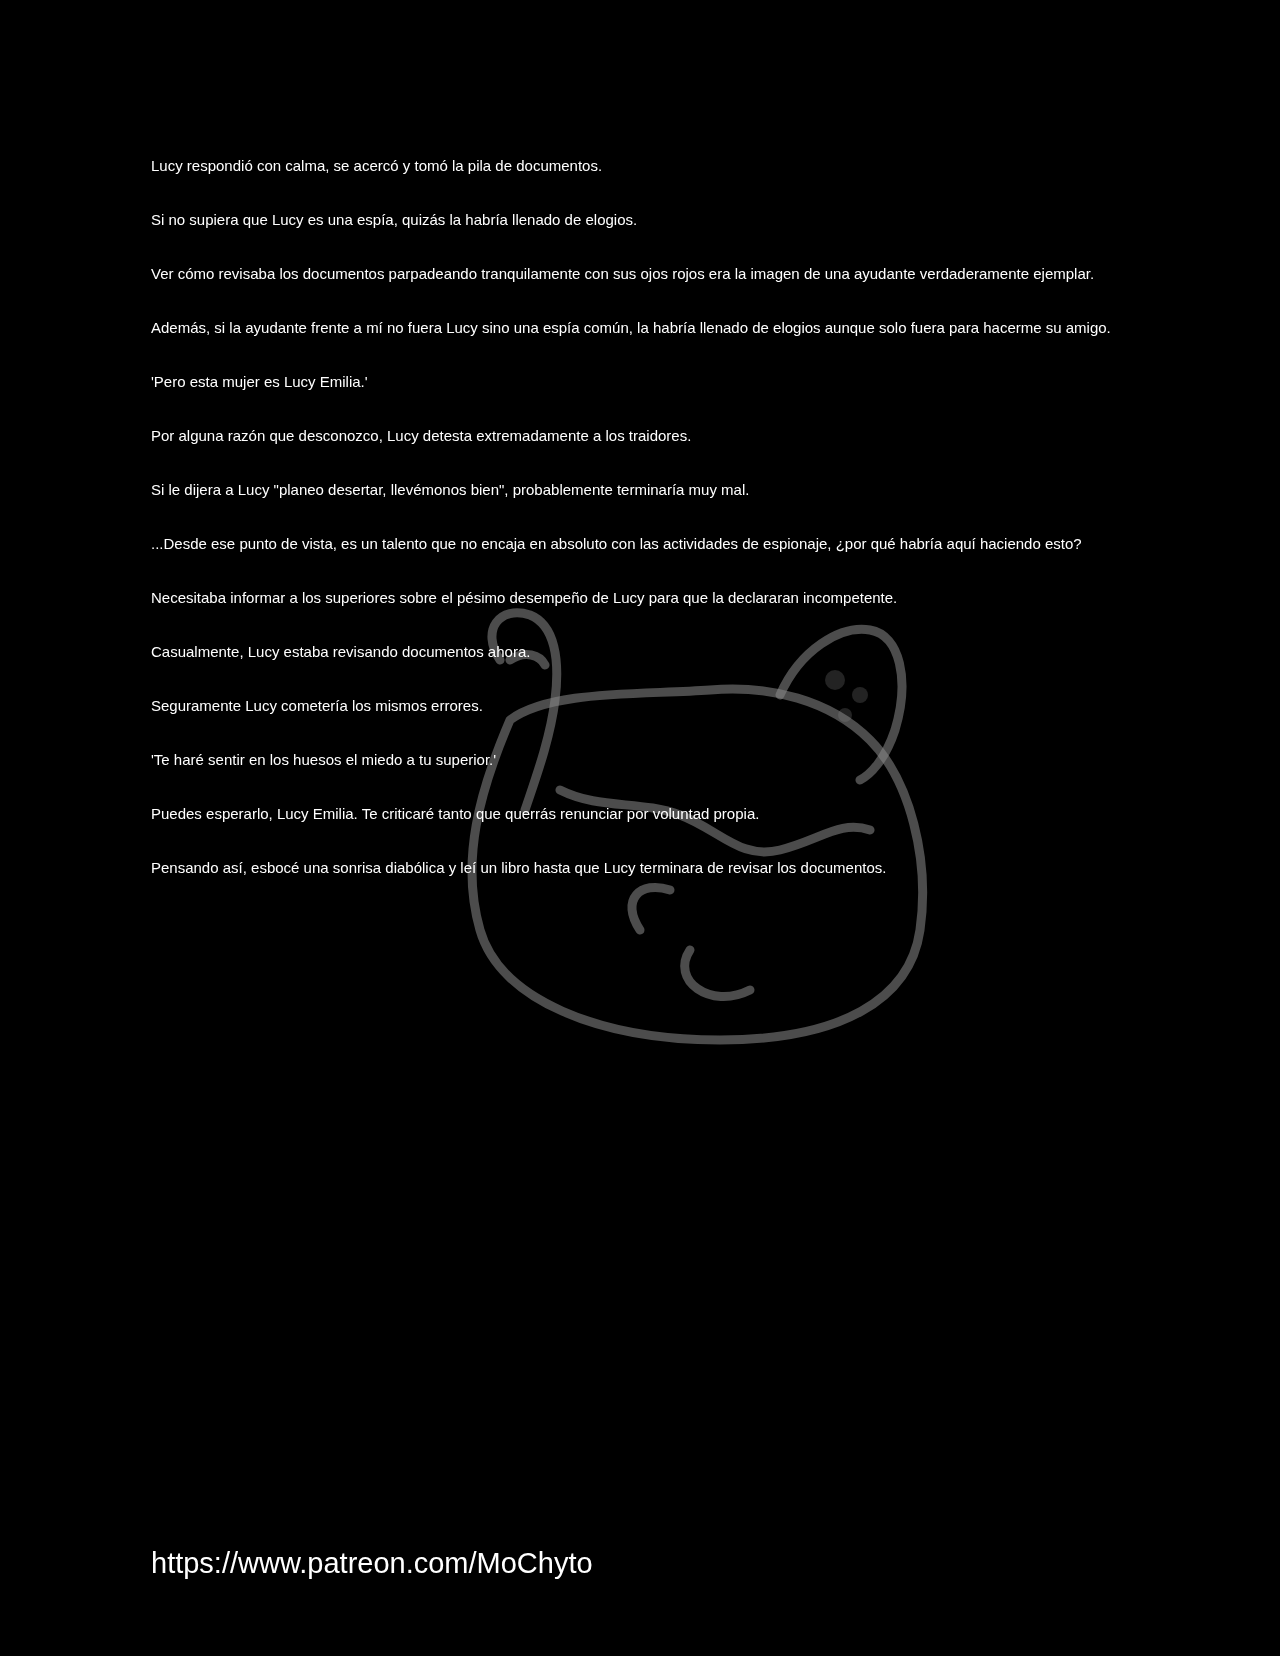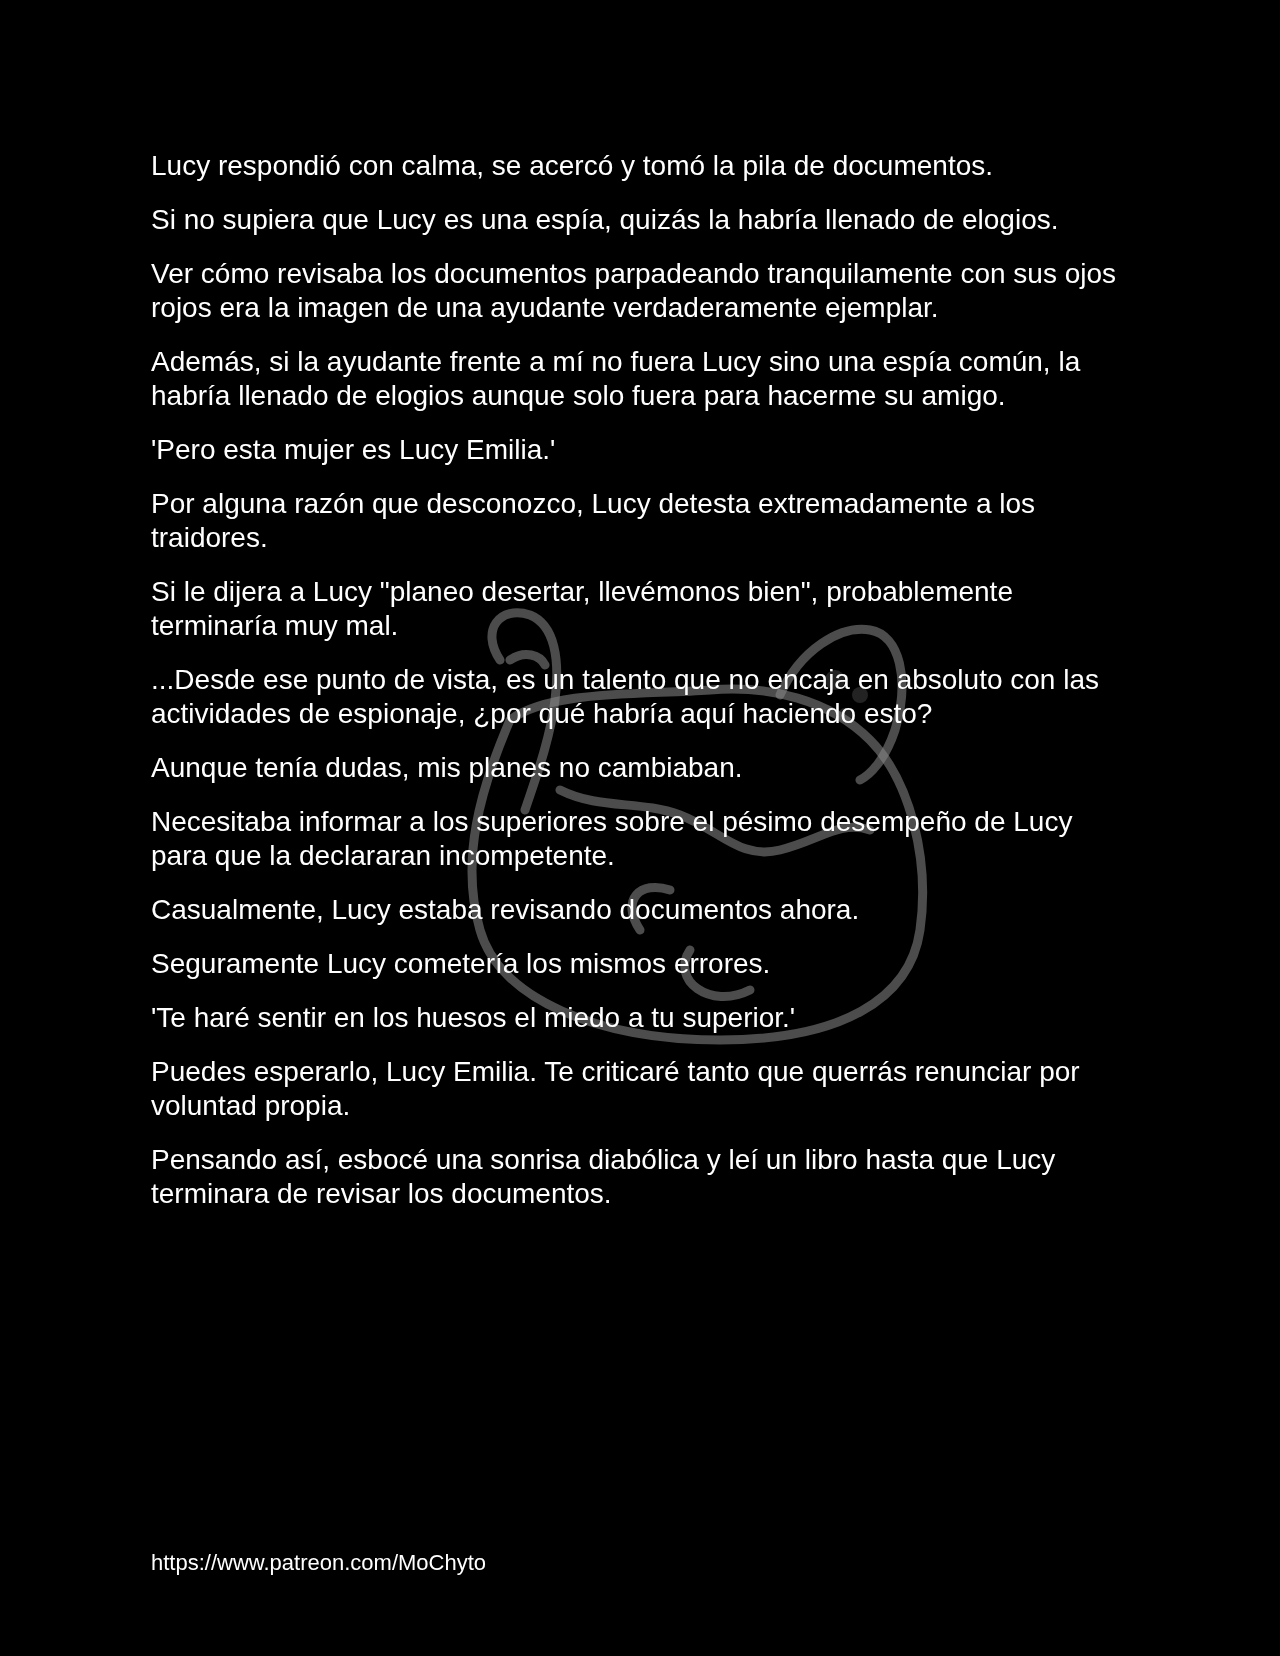--- a/index.html
+++ b/index.html
@@ -26,30 +26,30 @@
     }
     .content {
       position: absolute;
       left: 151px;
       top: 149px;
       width: 985px;
       z-index: 1;
     }
     .content p {
       margin: 0 0 20px 0;
-      font-size: 28px;
+      font-size: 15px;
       line-height: 34px;
       color: #ffffff;
       letter-spacing: 0;
     }
     .footer-link {
       position: absolute;
       left: 151px;
       top: 1547px;
-      font-size: 22px;
+      font-size: 29px;
       line-height: 32px;
       color: #ffffff;
       text-decoration: none;
       z-index: 1;
     }
   </style>
 </head>
 <body>
 
 <svg class="watermark" viewBox="0 0 520 460" xmlns="http://www.w3.org/2000/svg">
@@ -76,21 +76,20 @@
 
 <main class="content">
   <p>Lucy respondió con calma, se acercó y tomó la pila de documentos.</p>
   <p>Si no supiera que Lucy es una espía, quizás la habría llenado de elogios.</p>
   <p>Ver cómo revisaba los documentos parpadeando tranquilamente con sus ojos rojos era la imagen de una ayudante verdaderamente ejemplar.</p>
   <p>Además, si la ayudante frente a mí no fuera Lucy sino una espía común, la habría llenado de elogios aunque solo fuera para hacerme su amigo.</p>
   <p>'Pero esta mujer es Lucy Emilia.'</p>
   <p>Por alguna razón que desconozco, Lucy detesta extremadamente a los traidores.</p>
   <p>Si le dijera a Lucy "planeo desertar, llevémonos bien", probablemente terminaría muy mal.</p>
   <p>...Desde ese punto de vista, es un talento que no encaja en absoluto con las actividades de espionaje, ¿por qué habría aquí haciendo esto?</p>
-  <p>Aunque tenía dudas, mis planes no cambiaban.</p>
   <p>Necesitaba informar a los superiores sobre el pésimo desempeño de Lucy para que la declararan incompetente.</p>
   <p>Casualmente, Lucy estaba revisando documentos ahora.</p>
   <p>Seguramente Lucy cometería los mismos errores.</p>
   <p>'Te haré sentir en los huesos el miedo a tu superior.'</p>
   <p>Puedes esperarlo, Lucy Emilia. Te criticaré tanto que querrás renunciar por voluntad propia.</p>
   <p>Pensando así, esbocé una sonrisa diabólica y leí un libro hasta que Lucy terminara de revisar los documentos.</p>
 </main>
 
 <a class="footer-link">https://www.patreon.com/MoChyto</a>
 

